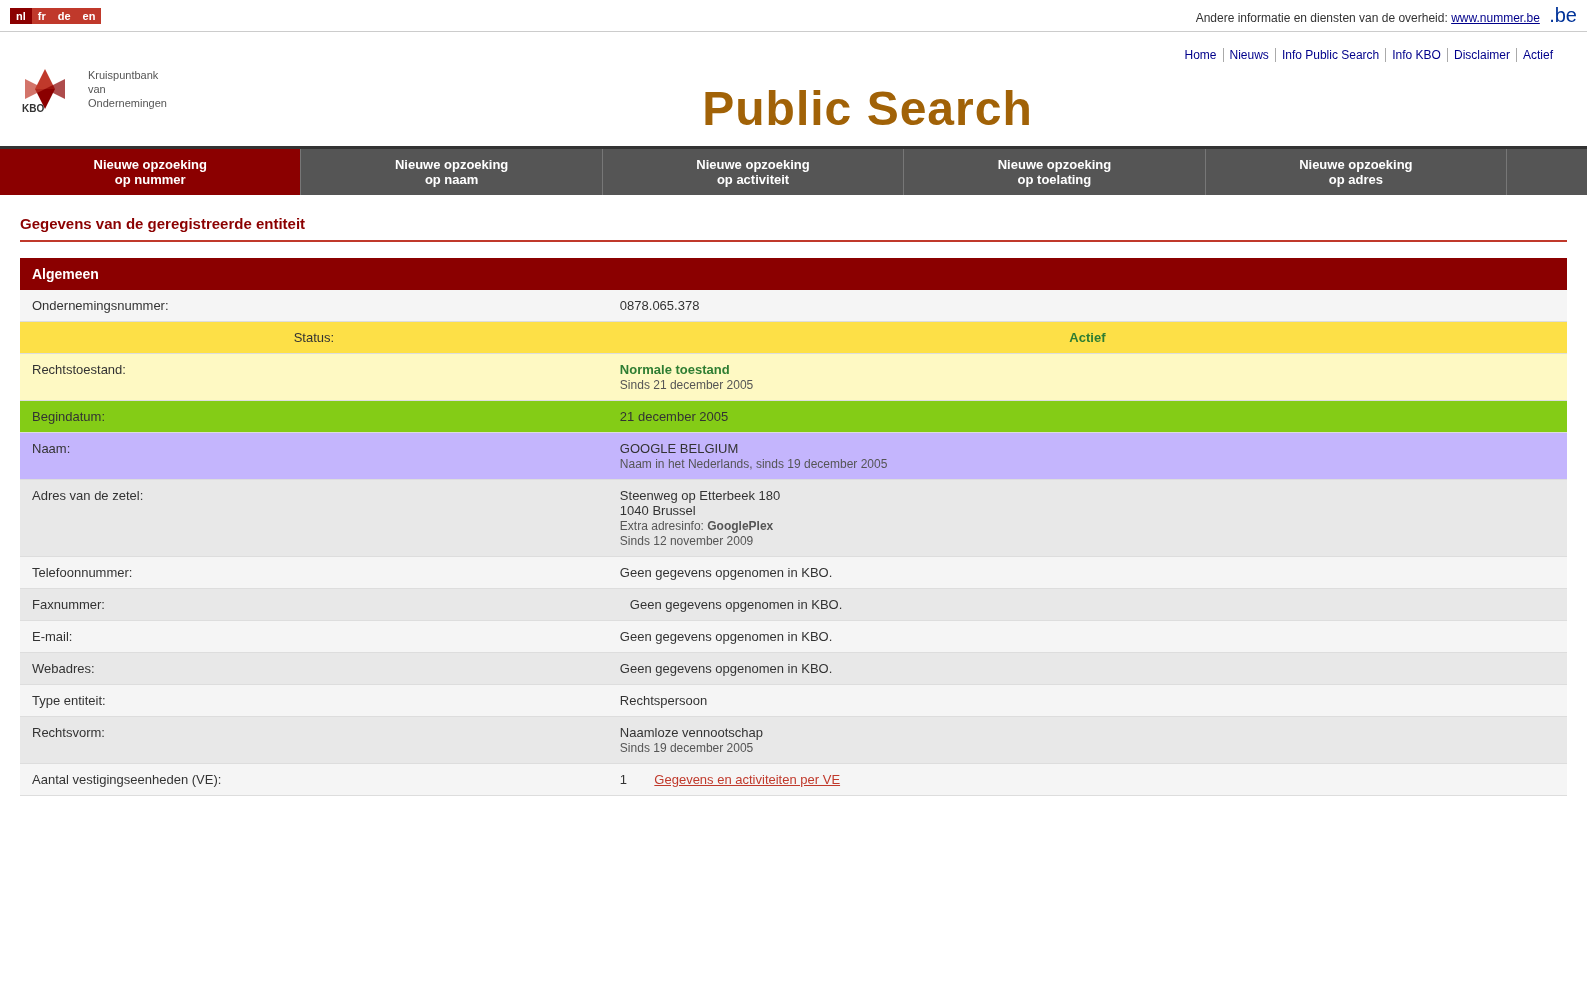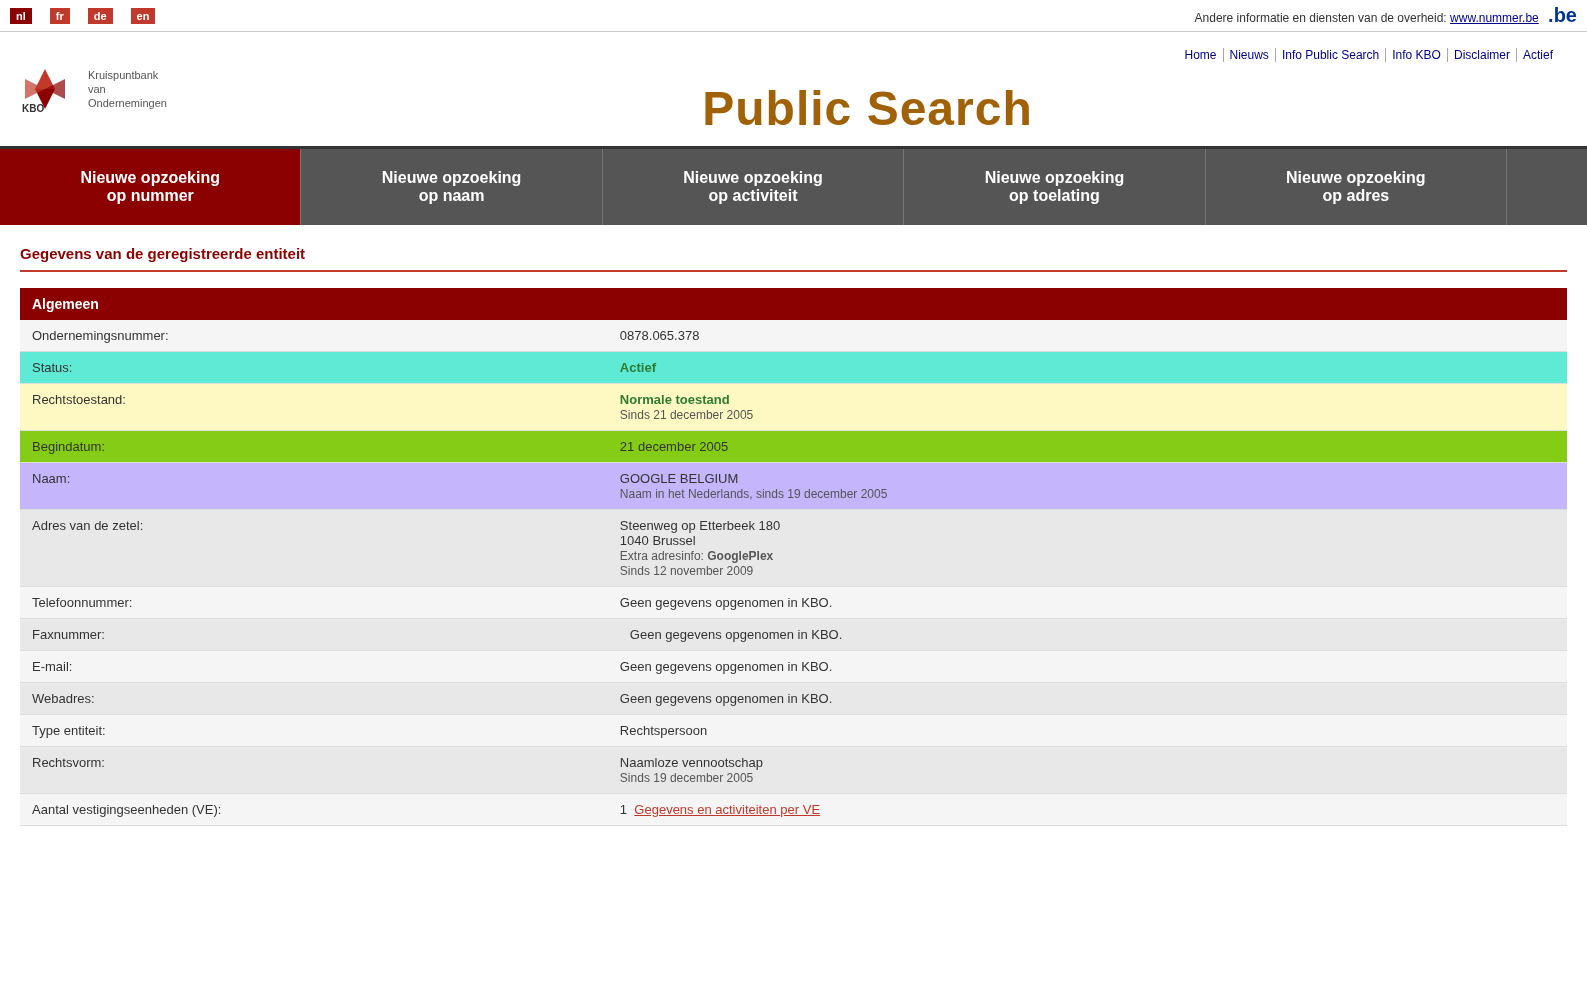--- a/index.html
+++ b/index.html
@@ -6,34 +6,34 @@
     body { font-family: Arial, sans-serif; font-size: 13px; color: #333; background: #fff; }
 
     
     .top-bar {
       display: flex;
       justify-content: space-between;
       align-items: center;
       padding: 4px 10px;
       border-bottom: 1px solid #ccc;
     }
-    .lang-buttons { display: flex; gap: 18px; justify-content: space-between; }
+    .lang-buttons { display: flex; gap: 0; justify-content: space-between; }
     .lang-btn {
       background: #c0392b;
       color: #fff;
       border: none;
       padding: 2px 6px;
       font-size: 11px;
       cursor: pointer;
       font-weight: bold;
     }
     .lang-btn.active { background: #8b0000; }
     .top-right-info { font-size: 12px; color: #333; }
     .top-right-info a { color: #00008b; text-decoration: underline; }
-    .be-logo { font-size: 20px; font-weight: bold; color: #003399; margin-left: 6px; }
+    .be-logo { font-size: 20px; font-weight: normal; color: #003399; margin-left: 6px; }
 
     
     .header {
       display: flex;
       align-items: center;
       padding: 10px 20px;
       border-bottom: 3px solid #333;
     }
     .kbo-logo { display: flex; align-items: center; gap: 8px; }
     .kbo-logo-icon {
@@ -60,24 +60,24 @@
     .nav-link:last-child { border-right: none; }
     .header-wrapper { position: relative; }
 
     
     .nav-tabs {
       display: flex;
       background: #555;
     }
     .nav-tab {
       flex: 1;
-      padding: 20px 10px;
+      padding: 8px 10px;
       text-align: center;
       color: #fff;
-      font-size: 16px;
+      font-size: 13px;
       font-weight: bold;
       cursor: pointer;
       border-right: 1px solid #777;
     }
     .nav-tab:last-child { border-right: none; }
     .nav-tab.active { background: #8b0000; }
 
     
     .main-content { padding: 20px 20px; }
 
@@ -119,21 +119,21 @@
       font-size: 13px;
       vertical-align: top;
     }
     .row-value {
       width: 62%;
       padding: 8px 12px;
       color: #333;
       font-size: 13px;
     }
     .value-green { color: #2e7d32; font-weight: bold; }
-    .value-link { color: #c0392b; text-decoration: underline; cursor: pointer; }
+    .value-link { color: #c0392b; text-decoration: underline; cursor: pointer; margin-left: 20px; }
     .value-sub { font-size: 12px; color: #555; }
   </style>
 </head>
 <body>
 
 <div class="header-wrapper">
 
   <div class="top-bar">
     <div class="lang-buttons">
       <button class="lang-btn active">nl</button>
@@ -196,21 +196,21 @@
         <th class="table-header" colspan="2" style="text-align:left;">Algemeen</th>
       </tr>
     </thead>
     <tbody>
 
       <tr class="data-row" style="background:#f5f5f5;">
         <td class="row-label">Ondernemingsnummer:</td>
         <td class="row-value">0878.065.378</td>
       </tr>
 
-      <tr class="data-row" style="background:#5eead4;">
+      <tr class="data-row" style="background:#fde047;text-align:center;">
         <td class="row-label">Status:</td>
         <td class="row-value"><span class="value-green">Actief</span></td>
       </tr>
 
       <tr class="data-row" style="background:#fef9c3;">
         <td class="row-label">Rechtstoestand:</td>
         <td class="row-value">
           <span class="value-green">Normale toestand</span><br>
           <span class="value-sub">Sinds 21 december 2005</span>
         </td>

